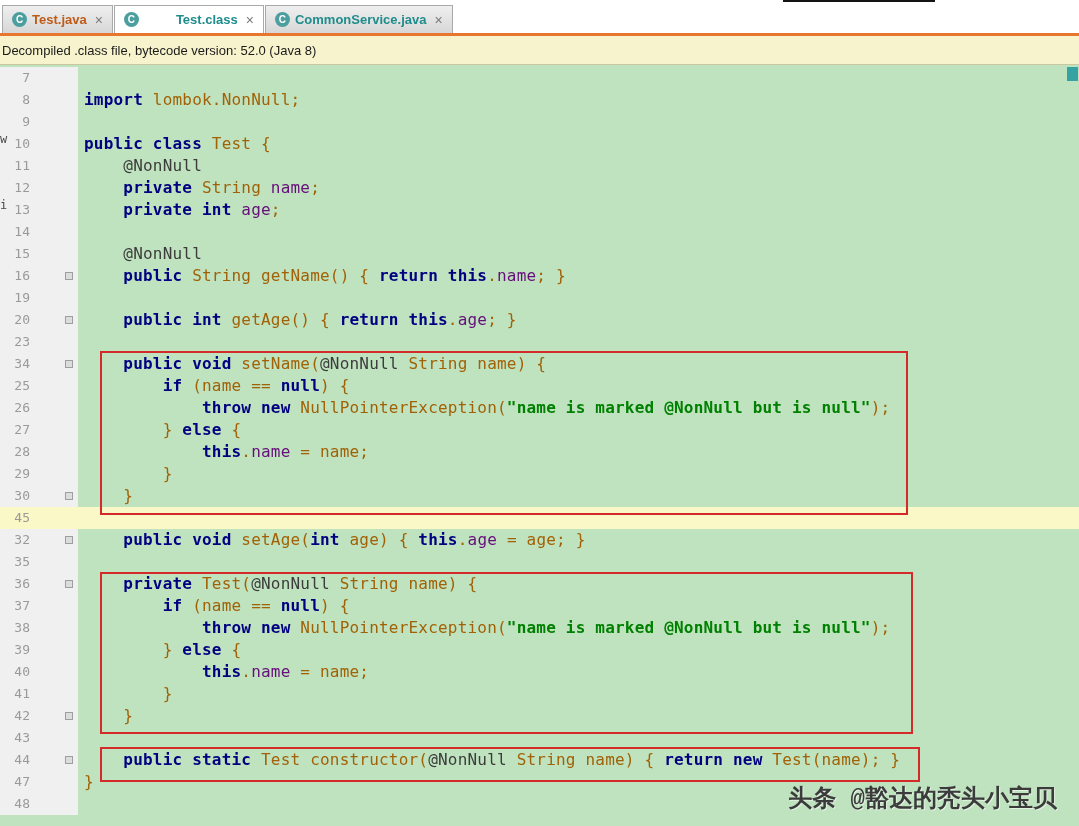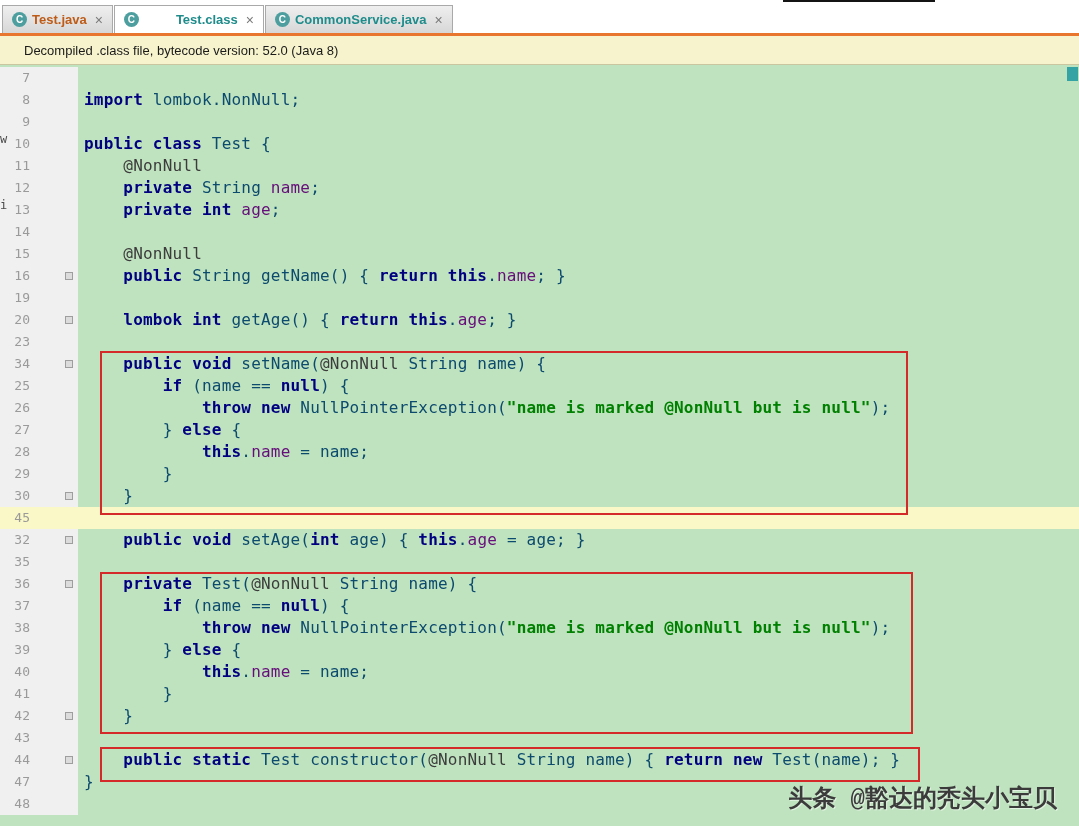--- a/index.html
+++ b/index.html
@@ -13,36 +13,36 @@
   .tab-bar{height:28px;display:flex;align-items:stretch;padding-left:2px;background:#fff;}
   .tab{display:flex;align-items:center;gap:5px;padding:0 9px;border:1px solid #a9a9a9;border-bottom:none;background:linear-gradient(#efefef,#d7d7d7);font-size:13px;font-weight:bold;cursor:default;}
   .tab + .tab{margin-left:1px;}
   .tab.active{background:#fff;}
   .tab-icon{width:15px;height:15px;border-radius:50%;background:#4d9e9e;color:#fff;font-size:10px;font-weight:bold;display:flex;align-items:center;justify-content:center;flex:0 0 15px;}
   .tab-close{color:#7a7a7a;font-size:14px;font-weight:normal;margin-left:3px;line-height:1;}
 
   .accent-line{height:3px;background:var(--accent-orange,#e8762f);}
 
   
-  .banner{height:28px;background:var(--banner-bg,#f7f4cd);border-bottom:1px solid #c9c6a0;display:flex;align-items:center;padding-left:24px;font-size:13px;color:#1a1a1a;}
+  .banner{height:28px;background:var(--banner-bg,#f7f4cd);border-bottom:1px solid #c9c6a0;display:flex;align-items:center;padding-left:2px;font-size:13px;color:#1a1a1a;}
 
   
   .editor{position:absolute;top:65px;left:0;right:0;bottom:0;background:var(--editor-bg,#bfe3bf);}
   .code-lines{padding-top:2px;}
   .code-row{display:grid;grid-template-columns:78px 1fr;height:22px;}
   .gutter-cell{background:#f0f0f0;position:relative;}
   .code-row.current,.code-row.current .gutter-cell{background:var(--current-line,#faf8c6);}
   .lnum{display:inline-block;width:30px;text-align:right;font-family:"DejaVu Sans Mono",monospace;font-size:13px;line-height:22px;color:#9a9a9a;}
   .fold-marker{position:absolute;right:5px;top:7px;width:8px;height:8px;background:#dcdcdc;border:1px solid #9e9e9e;box-sizing:border-box;}
   .code-cell{white-space:pre;font-family:"DejaVu Sans Mono",monospace;font-size:16px;line-height:22px;letter-spacing:0.2px;color:#000;padding-left:6px;overflow:hidden;}
   .tok-kw{color:var(--keyword,#000080);font-weight:bold;}
   .tok-str{color:var(--string,#008000);font-weight:bold;}
   .tok-fld{color:var(--field,#660e7a);}
   .tok-ann{color:#3c3c3c;}
-  .tok-pl{color:#0c4a6e;}
+  .tok-pl{color:#a16207;}
 
   
   .red-box{position:absolute;border:2px solid var(--annotation-box,#d42a2a);box-sizing:border-box;}
   .box1{left:100px;top:286px;width:808px;height:164px;}
   .box2{left:100px;top:507px;width:813px;height:162px;}
   .box3{left:100px;top:682px;width:820px;height:35px;}
 
   .inspect-indicator{position:absolute;top:2px;right:1px;width:11px;height:14px;background:#35a3a3;}
 
   .watermark{position:absolute;right:22px;bottom:12px;font-size:24px;font-weight:bold;color:#3b3b3b;text-shadow:1px 1px 0 rgba(255,255,255,.55);font-family:Liberation Mono, monospace;}
@@ -125,21 +125,21 @@
         <div class="code-row">
           <div class="gutter-cell"><span class="lnum">16</span><span class="fold-marker"></span></div>
           <div class="code-cell"><span class="tok-pl">    </span><span class="tok-kw">public</span><span class="tok-pl"> String getName() { </span><span class="tok-kw">return this</span><span class="tok-pl">.</span><span class="tok-fld">name</span><span class="tok-pl">; }</span></div>
         </div>
         <div class="code-row">
           <div class="gutter-cell"><span class="lnum">19</span></div>
           <div class="code-cell"></div>
         </div>
         <div class="code-row">
           <div class="gutter-cell"><span class="lnum">20</span><span class="fold-marker"></span></div>
-          <div class="code-cell"><span class="tok-pl">    </span><span class="tok-kw">lombok int</span><span class="tok-pl"> getAge() { </span><span class="tok-kw">return this</span><span class="tok-pl">.</span><span class="tok-fld">age</span><span class="tok-pl">; }</span></div>
+          <div class="code-cell"><span class="tok-pl">    </span><span class="tok-kw">public int</span><span class="tok-pl"> getAge() { </span><span class="tok-kw">return this</span><span class="tok-pl">.</span><span class="tok-fld">age</span><span class="tok-pl">; }</span></div>
         </div>
         <div class="code-row">
           <div class="gutter-cell"><span class="lnum">23</span></div>
           <div class="code-cell"></div>
         </div>
         <div class="code-row">
           <div class="gutter-cell"><span class="lnum">34</span><span class="fold-marker"></span></div>
           <div class="code-cell"><span class="tok-pl">    </span><span class="tok-kw">public void</span><span class="tok-pl"> setName(</span><span class="tok-ann">@NonNull</span><span class="tok-pl"> String name) {</span></div>
         </div>
         <div class="code-row">

